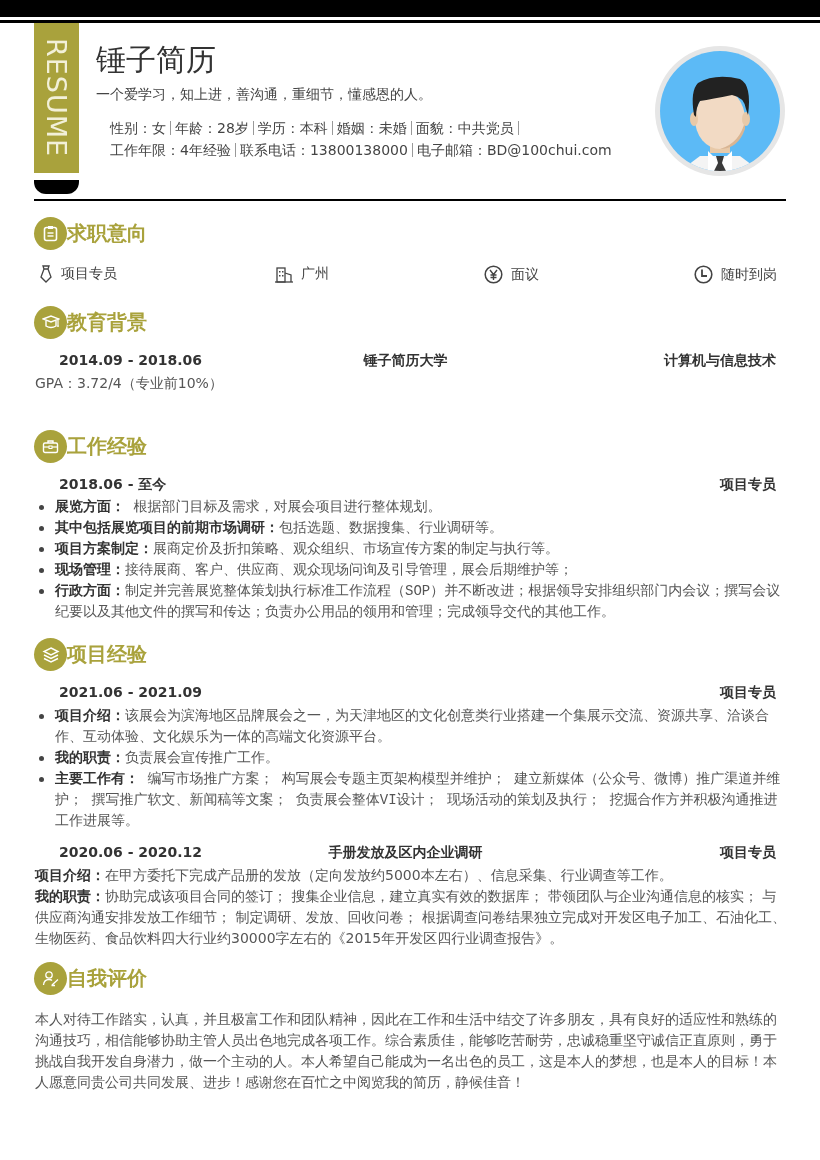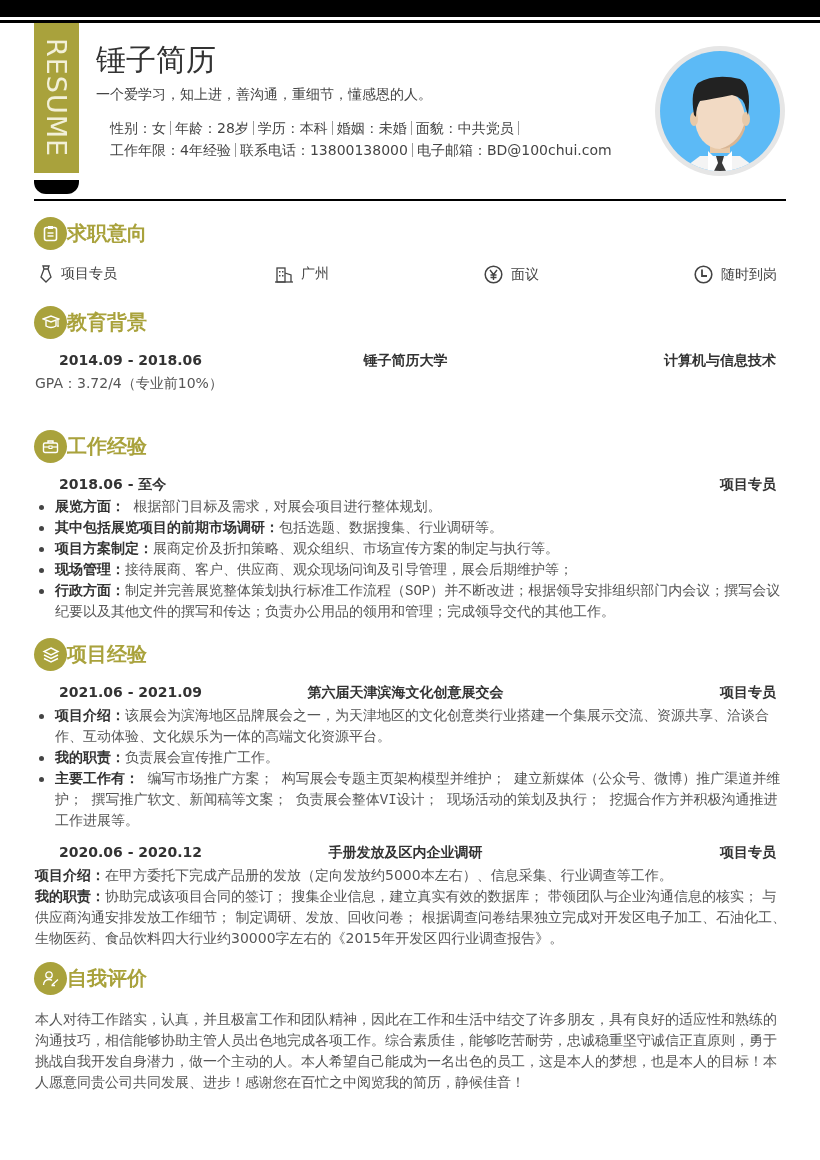--- a/index.html
+++ b/index.html
@@ -179,21 +179,20 @@
         <path d="M9 2 L16 5.5 L9 9 L2 5.5 Z" fill="none" stroke="#fff" stroke-width="1.4"></path>
         <path d="M2 9 L9 12.5 L16 9" fill="none" stroke="#fff" stroke-width="1.4"></path>
         <path d="M2 12.5 L9 16 L16 12.5" fill="none" stroke="#fff" stroke-width="1.4"></path>
       </svg>
   </div>
   <h2 class="section-title">项目经验</h2>
 </div>
 
 <div class="row" style="top:684px">
   <span class="l">2021.06 - 2021.09</span>
-  <span class="c">第六届天津滨海文化创意展交会</span>
   <span class="r">项目专员</span>
 </div>
 <ul class="bullets" style="top:706px">
   <li><b class="k">项目介绍：</b><span>该展会为滨海地区品牌展会之一，为天津地区的文化创意类行业搭建一个集展示交流、资源共享、洽谈合作、互动体验、文化娱乐为一体的高端文化资源平台。</span></li>
   <li><b class="k">我的职责：</b><span>负责展会宣传推广工作。</span></li>
   <li><b class="k">主要工作有：</b><span> 编写市场推广方案； 构写展会专题主页架构模型并维护； 建立新媒体（公众号、微博）推广渠道并维护； 撰写推广软文、新闻稿等文案； 负责展会整体VI设计； 现场活动的策划及执行； 挖掘合作方并积极沟通推进工作进展等。</span></li>
 </ul>
 
 <div class="row" style="top:844px">
   <span class="l">2020.06 - 2020.12</span>

